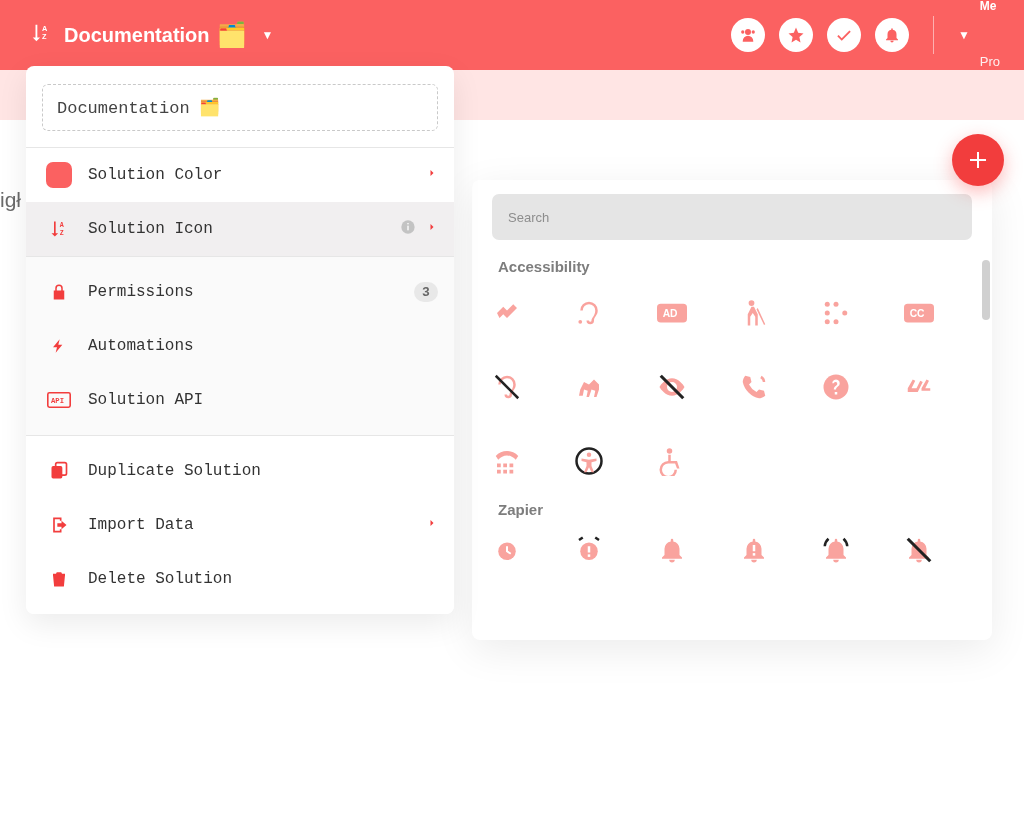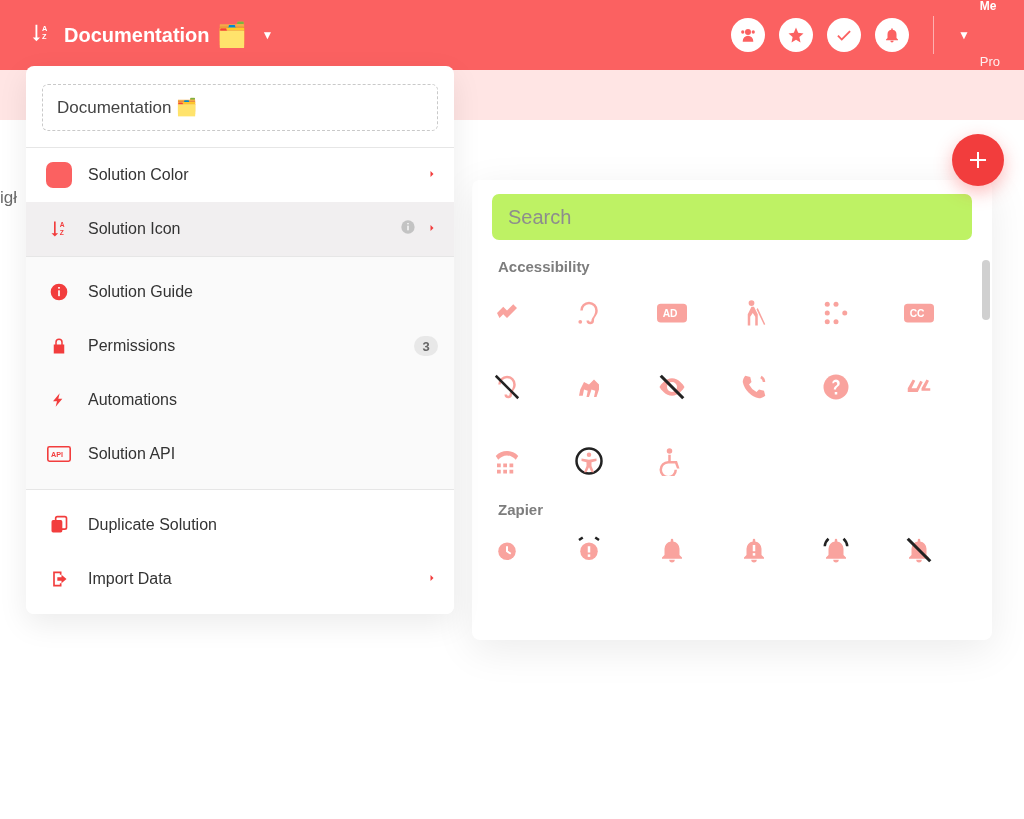--- a/index.html
+++ b/index.html
@@ -94,20 +94,21 @@
     position: absolute;
     left: 26px;
     top: 66px;
     width: 428px;
     background: #fff;
     border-radius: 8px;
     box-shadow: 0 10px 30px var(--shadow);
     padding-top: 18px;
     z-index: 20;
     overflow: hidden;
+    font-family: Liberation Mono, monospace;
   }
   .dropdown .caret-up {
     position: absolute;
     top: -10px;
     left: 190px;
     width: 0; height: 0;
     border-left: 12px solid transparent;
     border-right: 12px solid transparent;
     border-bottom: 12px solid #fff;
   }
@@ -180,25 +181,25 @@
     height: 460px;
     background: #fff;
     border-radius: 8px;
     box-shadow: 0 10px 40px var(--shadow);
     z-index: 19;
     padding: 14px 0 0 0;
   }
   .picker .search {
     margin: 0 20px 10px 20px;
     height: 46px;
-    background: #bef264;
+    background: #e5e5e5;
     border-radius: 7px;
     border: none;
     padding: 0 16px;
-    font-size: 20px;
+    font-size: 13px;
     color: #555;
     width: calc(100% - 40px);
     outline: none;
   }
   .picker .search::placeholder { color: #8d8d8d; }
   .picker .section-label {
     margin: 8px 20px 6px 26px;
     font-size: 15px;
     color: #7d7d7d;
     font-weight: 600;
@@ -238,21 +239,21 @@
     box-shadow: 0 6px 18px rgba(250,60,60,.35);
     z-index: 21;
   }
   .fab svg { fill: #fff; width: 24px; height: 24px; }
 
   
   .edge-text {
     position: absolute;
     left: 0;
     top: 188px;
-    font-size: 17px;
+    font-size: 21px;
     color: #6a6a6a;
   }
 </style>
 </head>
 <body>
 
 <div class="topbar">
   <span class="sort-icon">
     <svg width="22" height="22" viewBox="0 0 24 24" fill="#fff">
       <path d="M6 3v14H3l4 4 4-4H8V3H6z"></path>
@@ -340,30 +341,20 @@
     <span class="dd-chevron">
       <svg width="12" height="12" viewBox="0 0 24 24">
           <path d="M9 6l6 6-6 6z"></path>
         </svg>
     </span>
   </div>
 
   <div class="dd-section gray">
     <div class="dd-row">
       <span class="dd-icon">
-        <svg width="20" height="20" viewBox="0 0 24 24">
-            <circle cx="12" cy="12" r="10"></circle>
-            <rect x="11" y="10" width="2" height="7" fill="#fff"></rect>
-            <rect x="11" y="6" width="2" height="2" fill="#fff"></rect>
-          </svg>
-      </span>
-      <span class="dd-label">Solution Guide</span>
-    </div>
-    <div class="dd-row">
-      <span class="dd-icon">
         <svg width="18" height="20" viewBox="0 0 24 24">
             <path d="M12 2a5 5 0 0 0-5 5v3H5v12h14V10h-2V7a5 5 0 0 0-5-5zm-3 8V7a3 3 0 1 1 6 0v3z"></path>
           </svg>
       </span>
       <span class="dd-label">Permissions</span>
       <span class="badge">3</span>
     </div>
     <div class="dd-row">
       <span class="dd-icon">
         <svg width="16" height="20" viewBox="0 0 24 24">
@@ -399,20 +390,28 @@
             <path d="M5 3h10v4h-2V5H7v14h6v-2h2v4H5zM21 12l-6-5v3h-5v4h5v3z"></path>
           </svg>
       </span>
       <span class="dd-label">Import Data</span>
       <span class="dd-chevron" style="color:#888">
         <svg width="12" height="12" viewBox="0 0 24 24" fill="#888">
             <path d="M9 6l6 6-6 6z"></path>
           </svg>
       </span>
     </div>
+    <div class="dd-row">
+      <span class="dd-icon">
+        <svg width="18" height="20" viewBox="0 0 24 24">
+            <path d="M4 7h16l-1.5 15h-13zM9 3h6l1 2h4v2H4V5h4z"></path>
+          </svg>
+      </span>
+      <span class="dd-label">Delete Solution</span>
+    </div>
   </div>
 </div>
 
 <div class="fab">
   <svg viewBox="0 0 24 24">
       <path d="M11 4h2v7h7v2h-7v7h-2v-7H4v-2h7z"></path>
     </svg>
 </div>
 
 <div class="picker">

